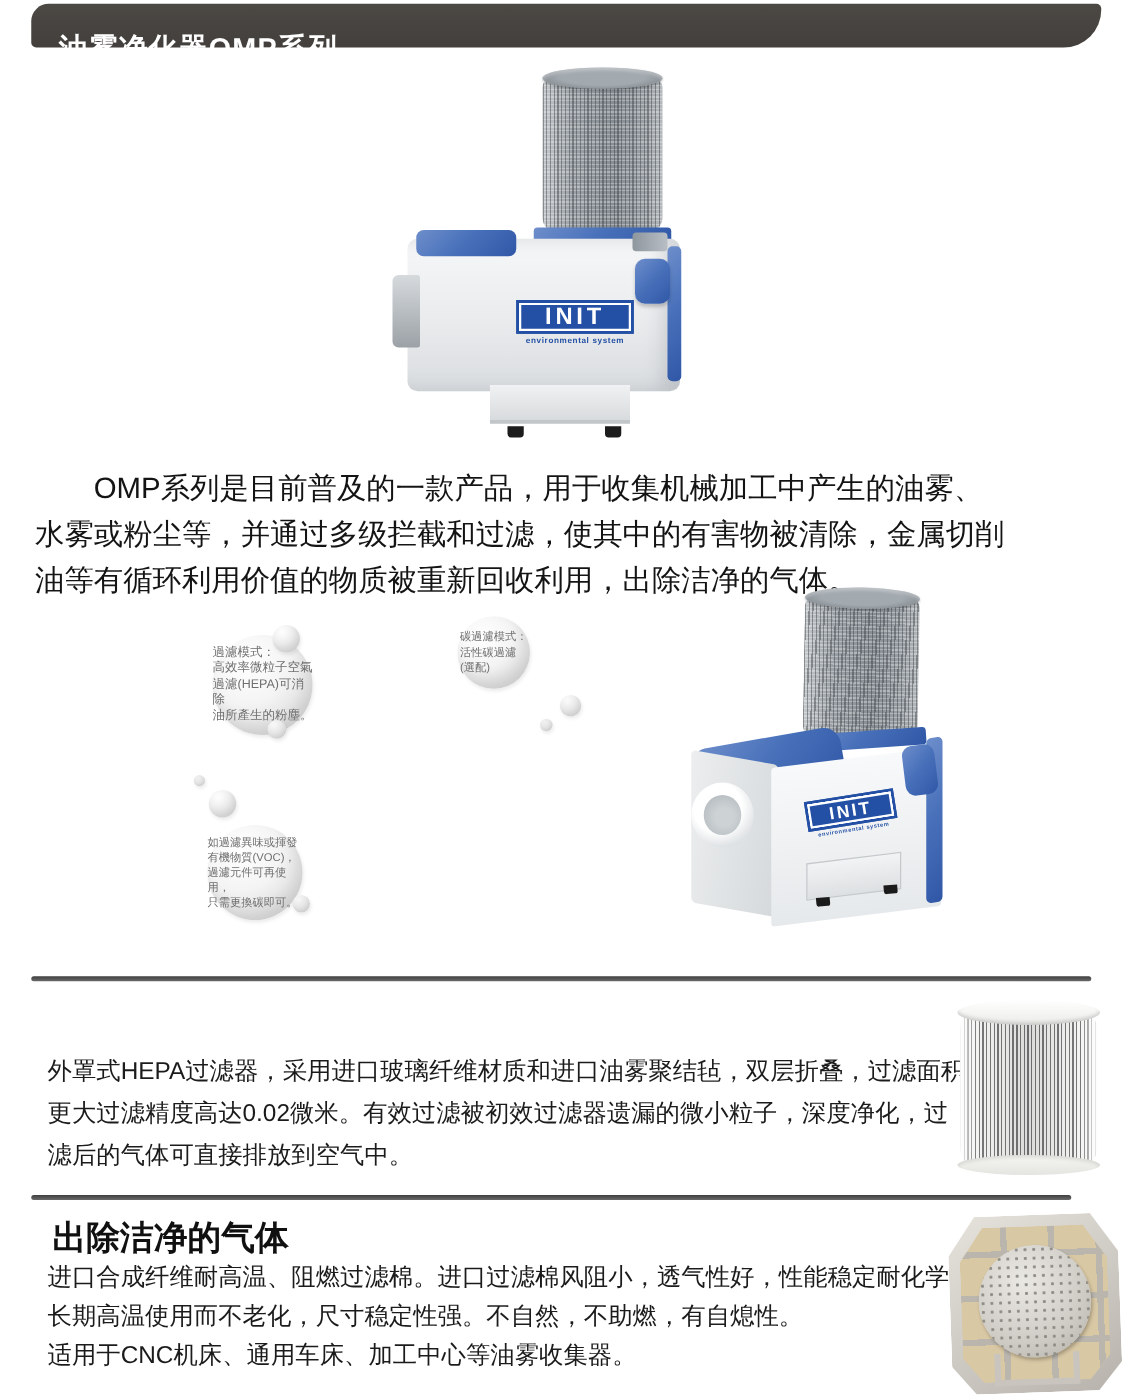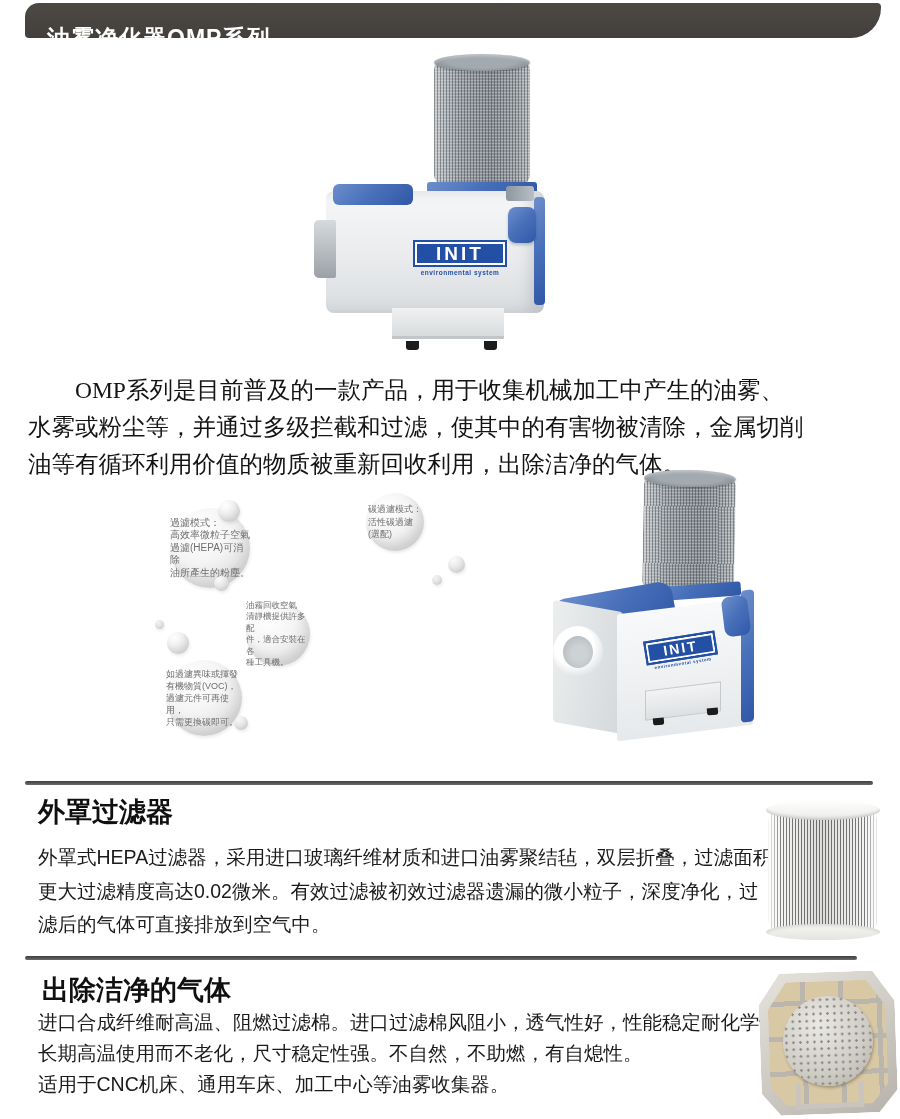--- a/index.html
+++ b/index.html
@@ -9,21 +9,21 @@
 
   
   .banner { position:absolute; left:25px; top:3px; width:856px; height:35px;
     background:linear-gradient(180deg,#4c4844,#433f3c);
     border-radius:14px 4px 30px 4px; display:flex; align-items:center; }
   .banner span { color:#fff; font-size:23px; font-weight:700; letter-spacing:1px; padding-left:22px;margin-top:36px; }
 
   
   .pre { white-space:pre-line; }
   .intro { position:absolute; left:28px; top:372px; width:860px; font-size:23.5px;
-    line-height:37px; color:#141414; font-weight:500;font-family:Liberation Serif, serif; }
+    line-height:37px; color:#141414; font-weight:500; }
   .sec-title { position:absolute; font-size:27px; font-weight:700; color:#101010; }
   .sec-body  { position:absolute; font-size:19.5px; color:#1b1b1b; }
 
   .divider { position:absolute; height:4px; background:linear-gradient(180deg,#3f3f3f,#6a6a6a); border-radius:2px; }
 
   
   .mesh { background:
       repeating-linear-gradient(90deg, rgba(55,60,64,.45) 0 1px, transparent 1px 3px),
       repeating-linear-gradient(0deg, rgba(255,255,255,.30) 0 1px, transparent 1px 3px),
       linear-gradient(90deg,#c6cacd 0%,#9ba1a6 25%,#868d93 60%,#9aa0a5 85%,#b6babd 100%);
@@ -168,26 +168,20 @@
 
 
     <div class="bubble" style="left:366px; top:13px; width:58px; height:58px;">
       <span class="t pre" style="font-size:9px;">碳過濾模式：
 活性碳過濾
 (選配)</span>
     </div>
     <div class="bubble" style="left:448px; top:76px; width:17px; height:17px;"></div>
     <div class="bubble" style="left:432px; top:95px; width:10px; height:10px;"></div>
 
-    <div class="bubble" style="left:246px; top:122px; width:64px; height:64px;">
-      <span class="t pre" style="font-size:8.5px; line-height:11.5px;">油霧回收空氣
-清靜機提供許多配
-件，適合安裝在各
-種工具機。</span>
-    </div>
     <div class="bubble" style="left:155px; top:140px; width:9px; height:9px;"></div>
     <div class="bubble" style="left:167px; top:152px; width:22px; height:22px;"></div>
 
     <div class="bubble" style="left:166px; top:180px; width:76px; height:76px;">
       <span class="t pre" style="font-size:9px; line-height:12px;">如過濾異味或揮發
 有機物質(VOC)，
 過濾元件可再使用，
 只需更換碳即可。</span>
     </div>
     <div class="bubble" style="left:234px; top:236px; width:14px; height:14px;"></div>
@@ -209,21 +203,20 @@
         <span>INIT</span>
       </div>
       <div class="logo-sub">environmental system</div>
     </div>
     <div class="pedestal"></div>
     <div class="foot" style="left:108px; top:240px;"></div>
     <div class="foot" style="left:162px; top:230px;"></div>
   </div>
 
   <div class="divider" style="left:25px; top:781px; width:848px;"></div>
-  <h2 class="sec-title" style="left:38px; top:794px;">外罩过滤器</h2>
   <p class="sec-body pre" style="left:38px; top:841px; width:740px; line-height:33.5px;">外罩式HEPA过滤器，采用进口玻璃纤维材质和进口油雾聚结毡，双层折叠，过滤面积
 更大过滤精度高达0.02微米。有效过滤被初效过滤器遗漏的微小粒子，深度净化，过
 滤后的气体可直接排放到空气中。</p>
   <div class="filter-cyl">
     <div class="cyl-body"></div>
     <div class="cyl-top"></div>
     <div class="cyl-bot"></div>
   </div>
 
   <div class="divider" style="left:25px; top:956px; width:832px;"></div>

